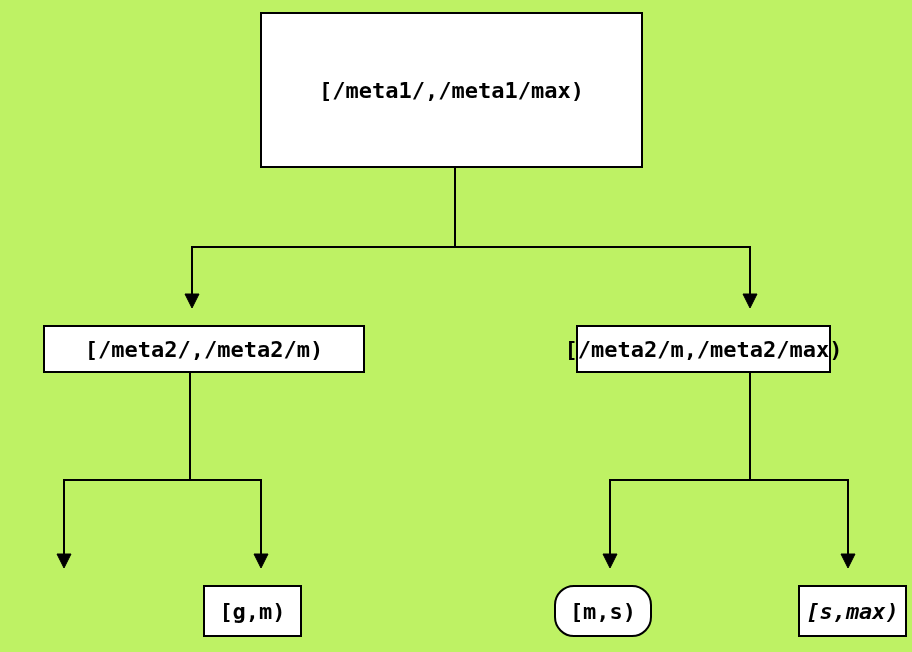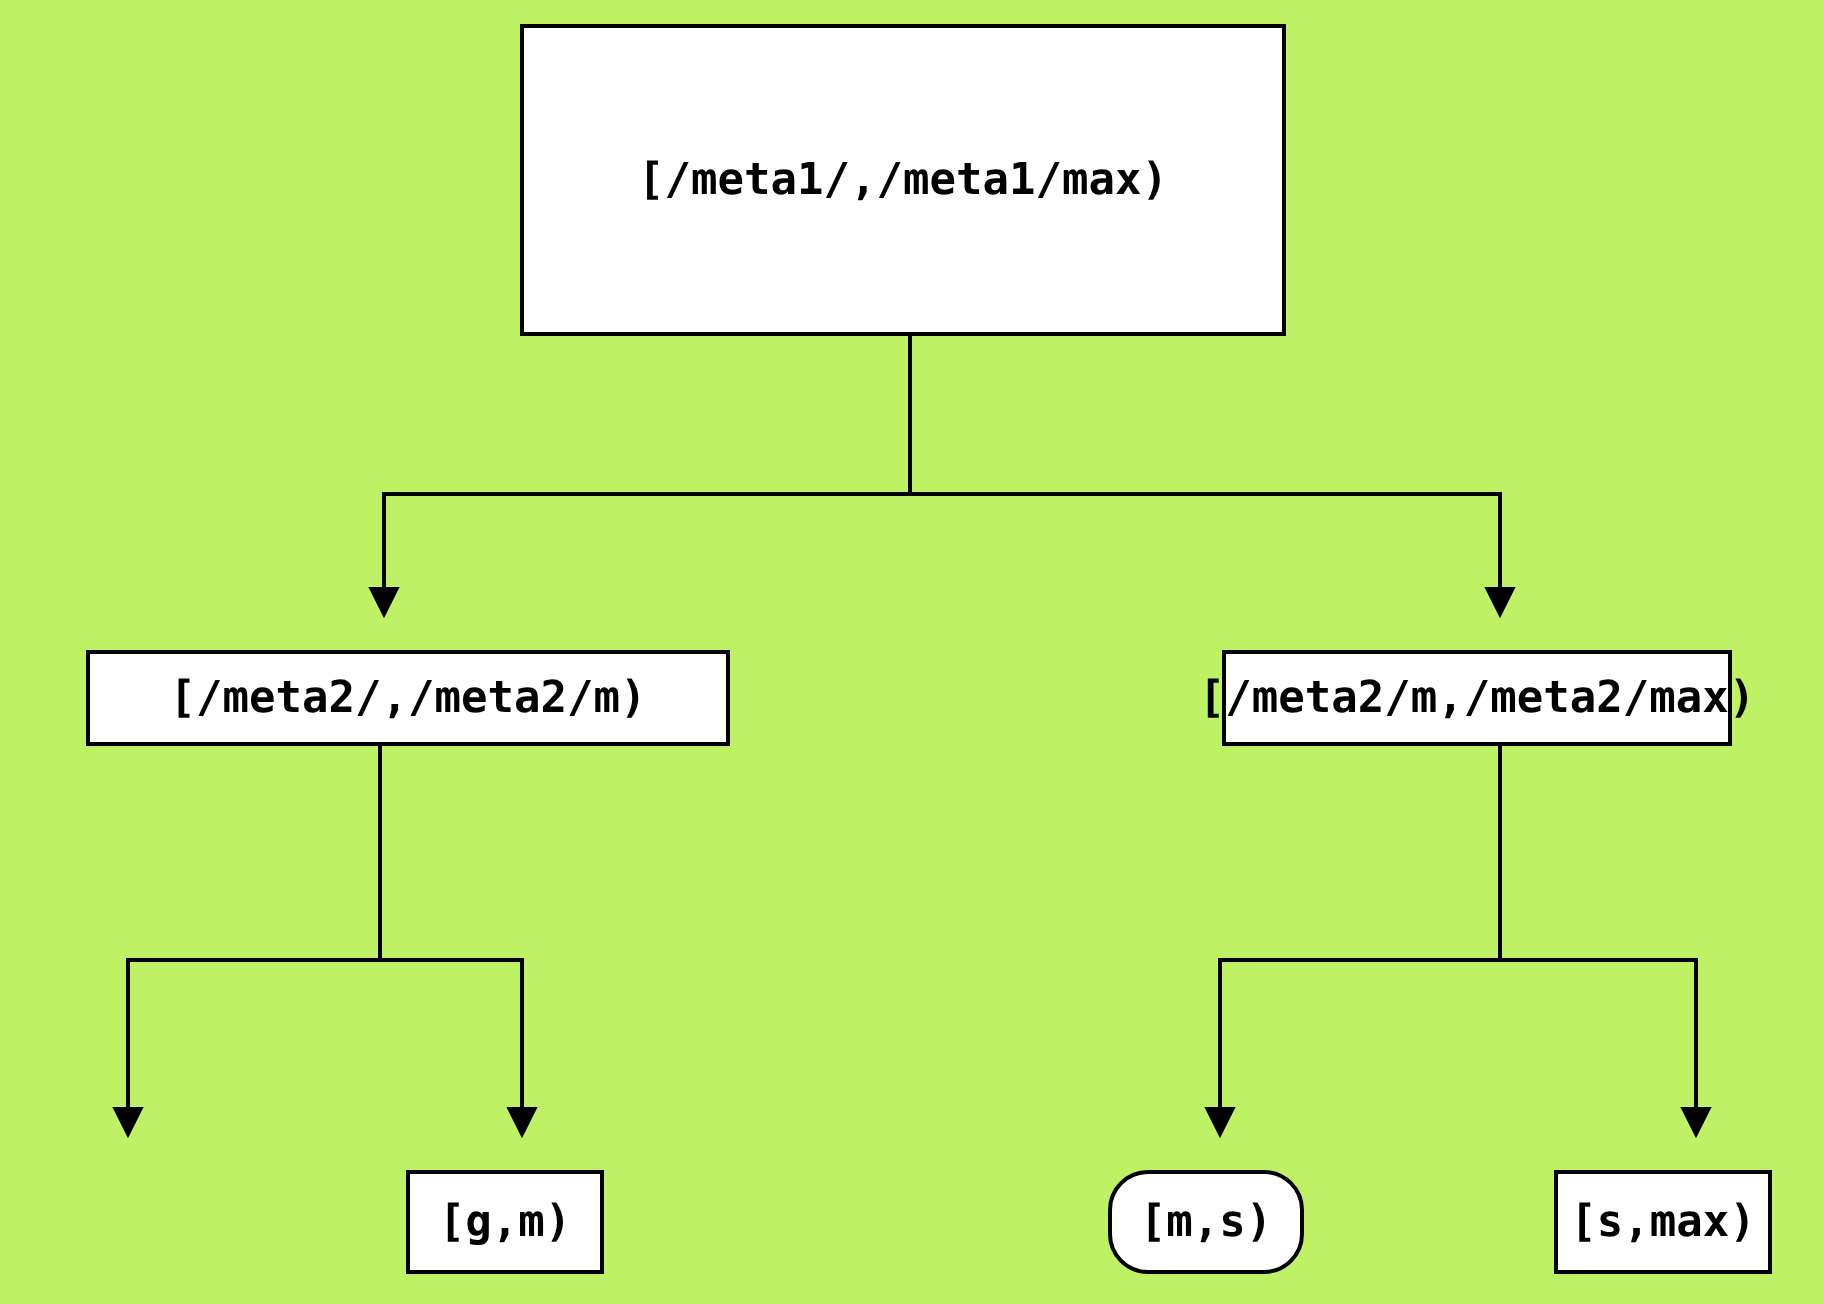--- a/index.html
+++ b/index.html
@@ -39,25 +39,25 @@
     display: flex;
     align-items: center;
     justify-content: center;
     font-size: 22px;
     font-weight: bold;
     white-space: nowrap;
     letter-spacing: 0;
   }
   .node-root   { left: 260px; top: 12px;  width: 383px; height: 156px; }
   .node-mleft  { left: 22px;  top: 325px; width: 322px; height: 48px; margin-left: 21px; }
-  .node-mright { left: 611px; top: 325px; width: 255px; height: 48px; }
+  .node-mright { left: 576px; top: 325px; width: 255px; height: 48px; }
   .node-ag     { left: 8px;   top: 585px; width: 100px; height: 52px; }
   .node-gm     { left: 203px; top: 585px; width: 99px;  height: 52px; align-items: center; }
   .node-ms     { left: 554px; top: 585px; width: 98px;  height: 52px; border-radius: 20px; }
-  .node-smax   { left: 777px; top: 585px; width: 109px; height: 52px; }
+  .node-smax   { left: 798px; top: 585px; width: 109px; height: 52px; font-style: italic; }
 </style>
 </head>
 <body>
 
 <div class="canvas">
 
   <svg class="edges-svg" viewBox="0 0 912 652" xmlns="http://www.w3.org/2000/svg">
 
     <g>
       <line x1="455" y1="168" x2="455" y2="248"></line>

